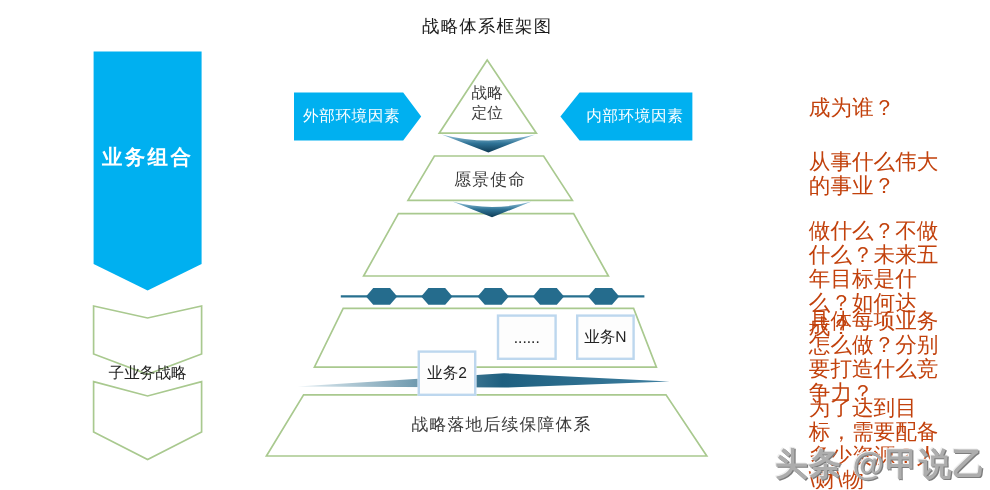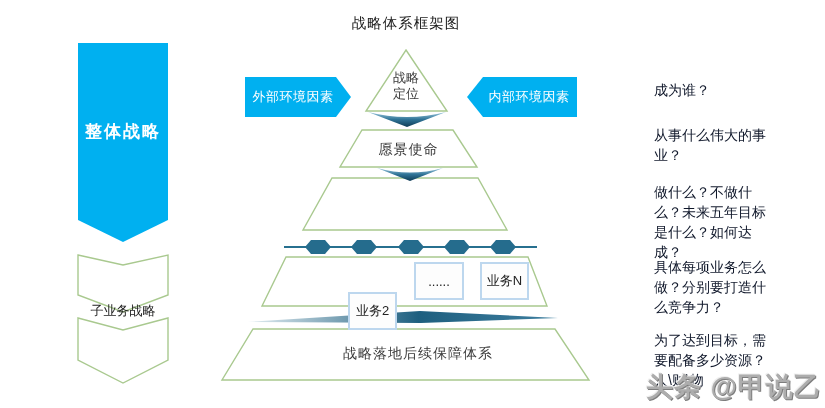--- a/index.html
+++ b/index.html
@@ -18,22 +18,22 @@
   .pent-label{font-size:13px;color:#fff;font-weight:500;letter-spacing:.5px;}
   .pyr-small{font-size:13px;}
   .pyr-mid{font-size:14px;letter-spacing:1px;}
   .pyr-big{font-size:15px;letter-spacing:.5px;line-height:20px;}
   .biz-box{
     position:absolute;top:262px;height:34px;width:45px;background:#fdfdfd;
     border:2px solid #BDD7EE;display:flex;align-items:center;justify-content:center;
     font-size:13px;color:#222;
   }
   .question{
-    position:absolute;left:654px;width:118px;font-size:14px;line-height:20px;
-    color:#0f172a;font-weight:500;
+    position:absolute;left:674px;width:118px;font-size:18px;line-height:20px;
+    color:#c2410c;font-weight:500;
   }
   .watermark{
     position:absolute;left:646px;top:369px;font-size:27px;font-weight:bold;
     color:#ADADAD;letter-spacing:1px;
     text-shadow:1px 1px 0 #7d7d7d,-1px -1px 0 #efefef;
   }
 </style>
 </head>
 <body>
 
@@ -76,21 +76,21 @@
       <polygon points="398,247 404,240 418,240 424,247 418,254 404,254" fill="#256C8D"></polygon>
       <polygon points="444,247 450,240 464,240 470,247 464,254 450,254" fill="#256C8D"></polygon>
       <polygon points="490,247 496,240 510,240 516,247 510,254 496,254" fill="#256C8D"></polygon>
     </g>
 
     <path d="M248,322 L420,311 L558,318 L421,323 Z" fill="url(#swooshGrad)"></path>
   </svg>
 
   <div class="t title center" style="left:306px;top:14px;width:200px;">战略体系框架图</div>
 
-  <div class="t flexc banner-label" style="left:78px;top:43px;width:90px;height:177px;">整体战略</div>
+  <div class="t flexc banner-label" style="left:78px;top:43px;width:90px;height:177px;">业务组合</div>
 
   <div class="t chev-label center" style="left:78px;top:275px;width:90px;margin-top:28px;">子业务战略</div>
 
 
   <div class="t flexc pent-label" style="left:245px;top:77px;width:96px;height:40px;">外部环境因素</div>
 
   <div class="t flexc pent-label" style="left:481px;top:77px;width:96px;height:40px;text-align:center;">内部环境因素</div>
 
   <div class="t center pre pyr-small" style="left:366px;top:70px;width:80px;line-height:16px;">战略
 定位</div>

